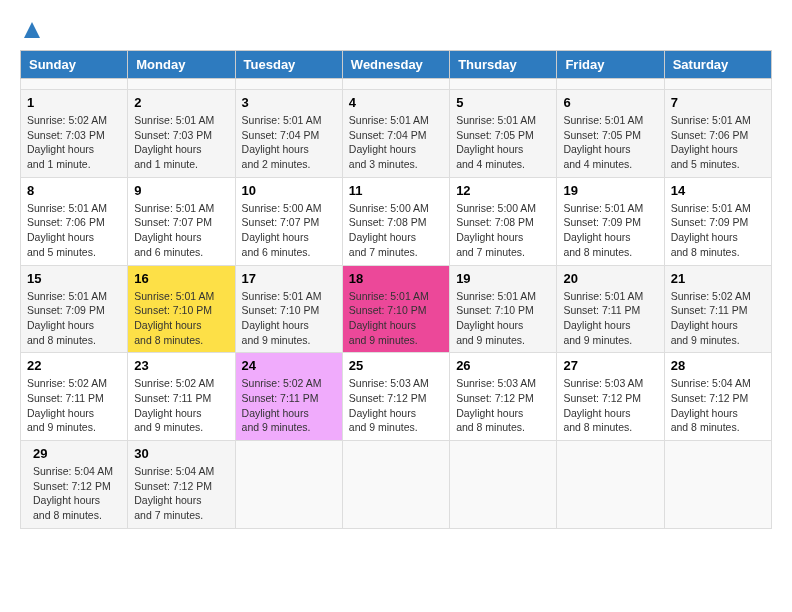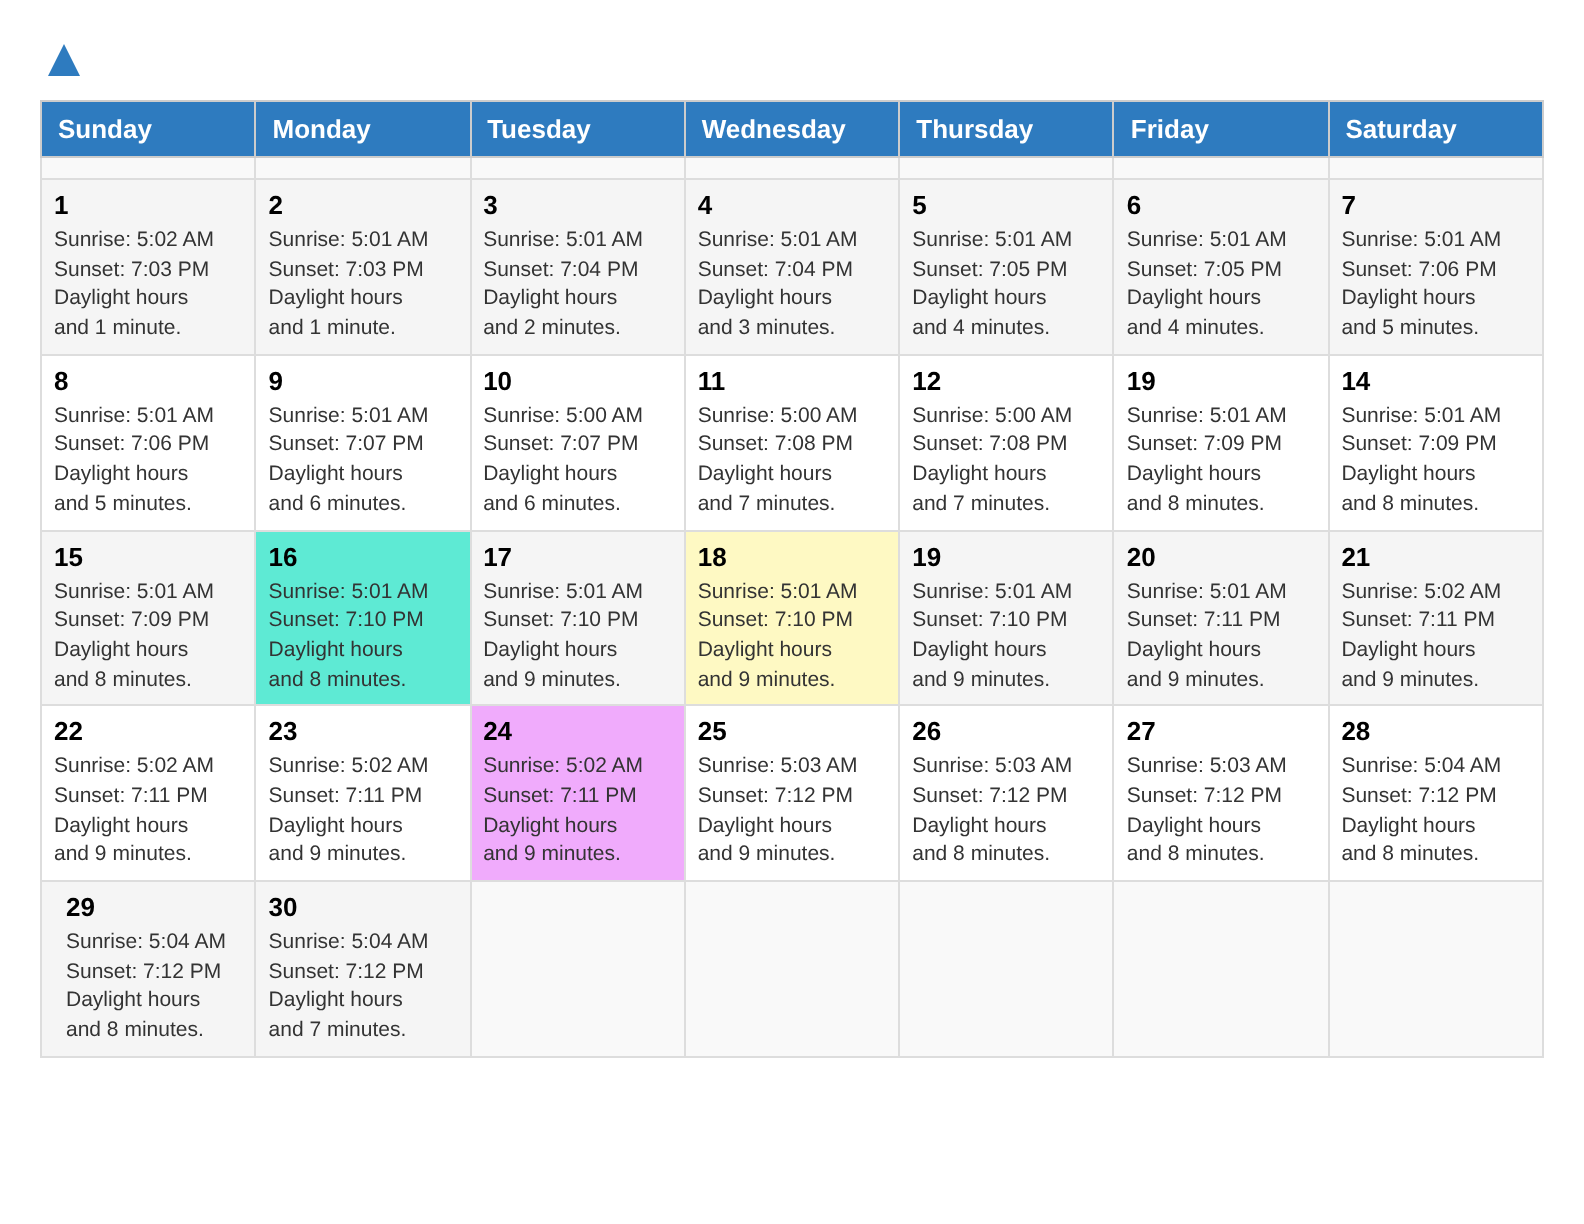--- a/index.html
+++ b/index.html
@@ -183,29 +183,29 @@
         <td style="background-color: rgb(255, 255, 255);">
           <div class="day-number">14</div>
           <div class="day-info">Sunrise: 5:01 AM<br>Sunset: 7:09 PM<br>Daylight hours<br>and 8 minutes.</div>
         </td>
       </tr>
       <tr style="background-color: rgb(245, 245, 245);">
         <td style="background-color: rgb(245, 245, 245);">
           <div class="day-number">15</div>
           <div class="day-info">Sunrise: 5:01 AM<br>Sunset: 7:09 PM<br>Daylight hours<br>and 8 minutes.</div>
         </td>
-        <td style="background-color: #5eead4;">
+        <td style="background-color: #fde047;">
           <div class="day-number">16</div>
           <div class="day-info">Sunrise: 5:01 AM<br>Sunset: 7:10 PM<br>Daylight hours<br>and 8 minutes.</div>
         </td>
         <td style="background-color: rgb(245, 245, 245);">
           <div class="day-number">17</div>
           <div class="day-info">Sunrise: 5:01 AM<br>Sunset: 7:10 PM<br>Daylight hours<br>and 9 minutes.</div>
         </td>
-        <td style="background-color: #fef9c3;">
+        <td style="background-color: #ec4899;">
           <div class="day-number">18</div>
           <div class="day-info">Sunrise: 5:01 AM<br>Sunset: 7:10 PM<br>Daylight hours<br>and 9 minutes.</div>
         </td>
         <td style="background-color: rgb(245, 245, 245);">
           <div class="day-number">19</div>
           <div class="day-info">Sunrise: 5:01 AM<br>Sunset: 7:10 PM<br>Daylight hours<br>and 9 minutes.</div>
         </td>
         <td style="background-color: rgb(245, 245, 245);">
           <div class="day-number">20</div>
           <div class="day-info">Sunrise: 5:01 AM<br>Sunset: 7:11 PM<br>Daylight hours<br>and 9 minutes.</div>

